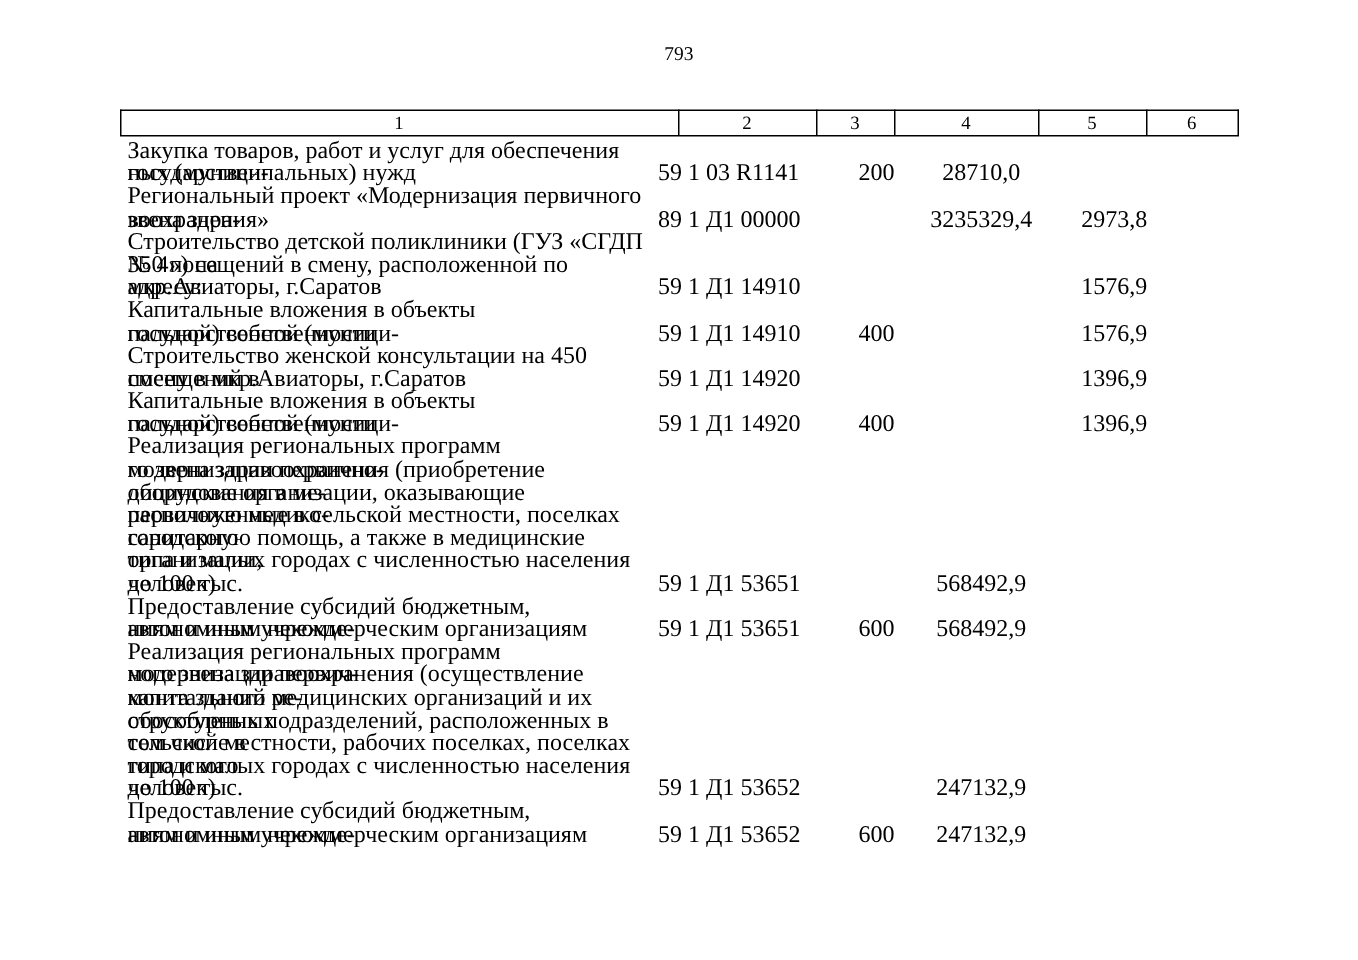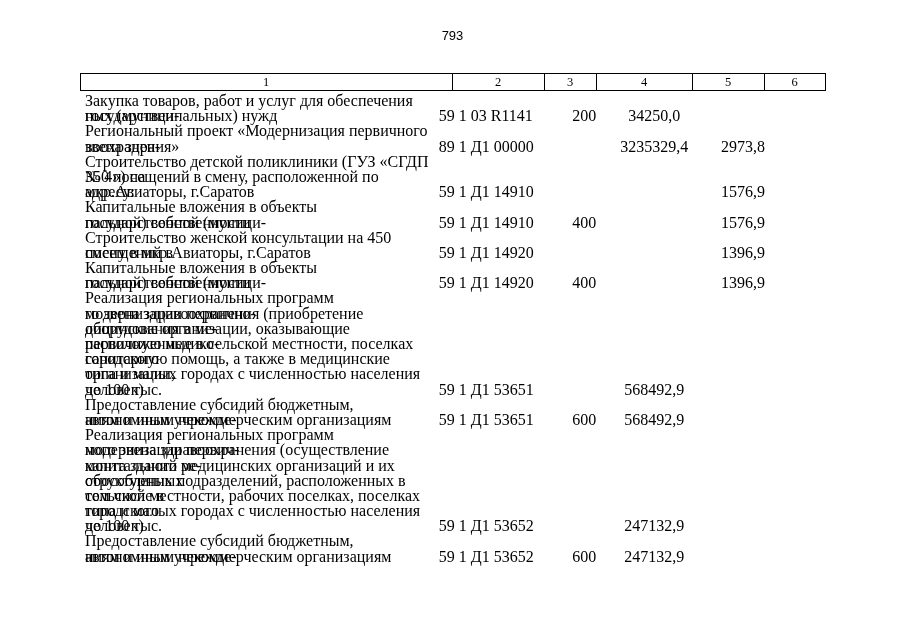--- a/index.html
+++ b/index.html
@@ -22,21 +22,21 @@
     height: 640px;
     overflow: hidden;
   }
   .page-number {
     position: absolute;
     top: 28px;
     left: 0;
     width: 905px;
     text-align: center;
     font-size: 13px;
-    font-family: Liberation Sans, sans-serif;
+    font-family: Liberation Serif, serif;
   }
   .cell {
     box-sizing: border-box;
   }
   .cell.name {
     width: 372px;
     padding-left: 5px;
     padding-right: 4px;
   }
   .cell.code {
@@ -137,21 +137,21 @@
           <div class="cell code"></div>
           <div class="cell vid"></div>
           <div class="cell s1"></div>
           <div class="cell s2"></div>
           <div class="cell s3"></div>
         </div>
         <div class="line">
           <div class="cell name">ных (муниципальных) нужд</div>
           <div class="cell code">59 1 03 R1141</div>
           <div class="cell vid">200</div>
-          <div class="cell s1">34250,0</div>
+          <div class="cell s1">28710,0</div>
           <div class="cell s2"></div>
           <div class="cell s3"></div>
         </div>
       </div>
       <div>
         <div class="line">
           <div class="cell name">Региональный проект «Модернизация первичного звена здра-</div>
           <div class="cell code"></div>
           <div class="cell vid"></div>
           <div class="cell s1"></div>

